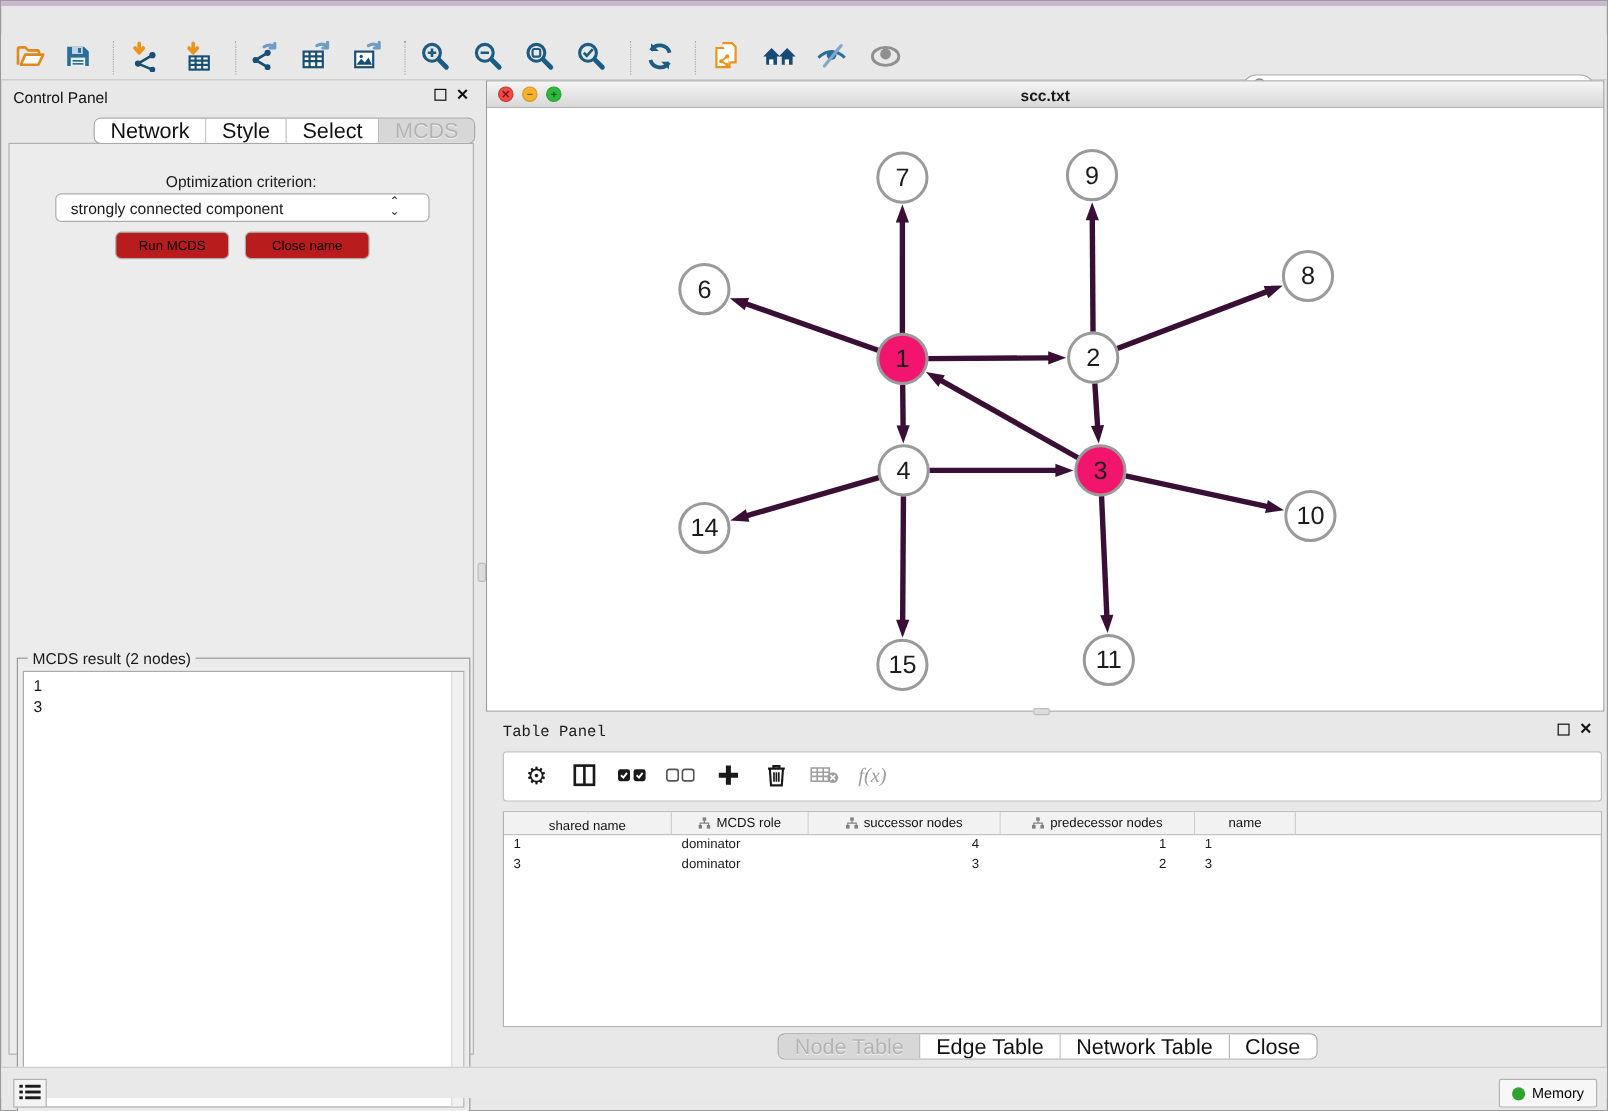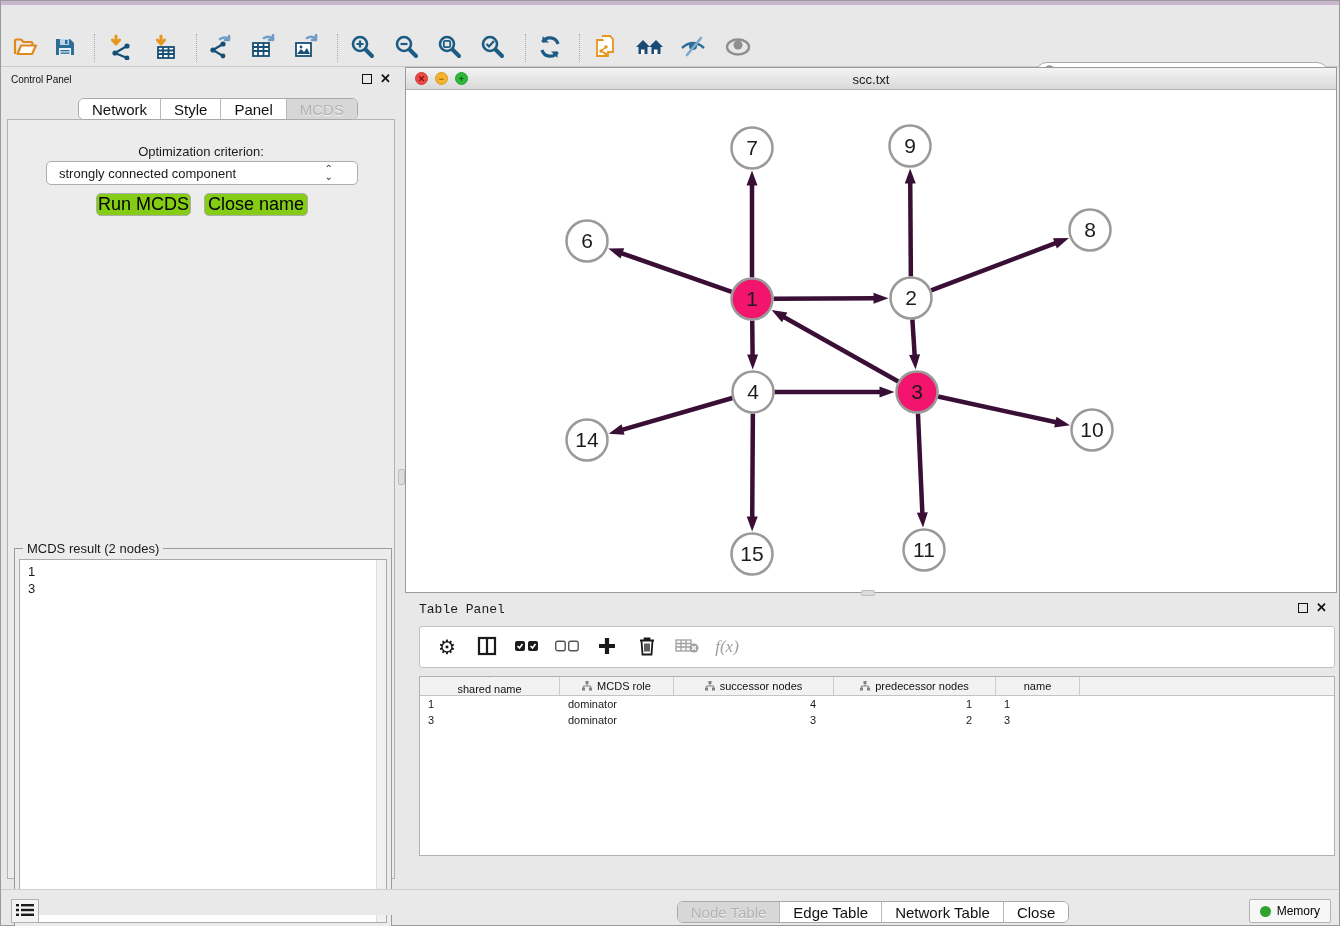--- a/index.html
+++ b/index.html
@@ -21,43 +21,43 @@
   .tbtn { position:absolute; top:3px; width:36px; height:32px; border:none; background:transparent;
     display:flex; align-items:center; justify-content:center; cursor:default; }
   .tsep { position:absolute; top:5px; width:0; height:28px; border-left:1px dotted #a9a9a9; }
   .searchbox { position:absolute; right:10px; top:33px; width:294px; height:24px; background:#fff;
     border:1px solid #ada7b2; border-radius:13px; display:flex; align-items:center; padding-left:7px; }
   .searchbox input { border:none; outline:none; flex:1; font-size:12px; background:transparent; }
 
   
   .cpanel { position:absolute; left:0; top:66px; width:400px; height:818px; }
   .cpanel-head { position:absolute; left:0; top:0; width:100%; height:28px; }
-  .cpanel-title { position:absolute; left:10px; top:7px; font-size:10px; color:#111; }
+  .cpanel-title { position:absolute; left:10px; top:7px; font-size:13px; color:#111; }
   .wbtns { position:absolute; right:10px; top:7px; display:flex; gap:8px; align-items:center; }
   .float-ico { width:10px; height:10px; border:1.5px solid #111; display:inline-block; }
   .close-ico { font-size:13px; font-weight:bold; color:#111; line-height:10px; }
 
   .tabgroup { position:absolute; display:flex; height:22px; border:1px solid #a9a9a9;
     border-radius:6px; overflow:hidden; background:#fff; z-index:3; }
   .cpanel .tabgroup { left:77px; top:31px; }
-  .tab { display:flex; align-items:center; justify-content:center; font-size:15px; padding:0 13px;
+  .tab { display:flex; align-items:center; justify-content:center; font-size:18px; padding:0 13px;
     border-right:1px solid #b9b9b9; background:#fff; color:#111; white-space:nowrap; }
   .tab:last-child { border-right:none; }
   .tab.sel { background:#d7d7d7; color:#b3b3b3; text-shadow:0 1px 0 #f2f2f2; }
 
   .cpanel-body { position:absolute; left:6px; top:52px; width:388px; height:760px;
     background:#ececec; border:1px solid #b2b2b2; }
   .opt-label { position:absolute; left:0; top:24px; width:100%; text-align:center; font-size:13px; }
   .dropdown { position:absolute; left:38px; top:41px; width:312px; height:24px; background:#fff;
     border:1px solid #adadad; border-radius:5px; font-size:13px; display:flex; align-items:center;
     padding:0 24px 0 12px; }
   .dropdown .dd-label { flex:1; }
   .stepper { font-size:10px; color:#333; line-height:8px; letter-spacing:0; text-align:center; }
-  .cbtn { position:absolute; height:23px; background:#84cc16; border:1px solid #adadad; border-radius:5px;
-    font-size:18px; font-family:"Liberation Sans",sans-serif; text-align:center; }
+  .cbtn { position:absolute; height:23px; background:#b91c1c; border:1px solid #adadad; border-radius:5px;
+    font-size:11px; font-family:"Liberation Sans",sans-serif; text-align:center; }
   .run-btn { left:88px; top:73px; width:95px; }
   .close-btn { left:196px; top:73px; width:104px; }
 
   .result-group { position:absolute; left:6px; top:428px; width:378px; height:380px;
     border:1px solid #9a9a9a; background:#ececec; }
   .result-legend { position:absolute; left:8px; top:-8px; background:#ececec; padding:0 4px;
     font-size:13px; }
   .result-area { position:absolute; left:4px; top:10px; right:4px; bottom:4px; background:#fff;
     border:1px solid #aaa; font-size:13px; line-height:17px; padding:3px 0 0 8px; }
   .result-scroll { position:absolute; right:0; top:0; width:10px; height:100%; background:#f1f1f1;
@@ -72,21 +72,21 @@
   
   .netwin { position:absolute; left:404px; top:66px; width:932px; height:526px;
     border:1px solid #9a9a9a; background:#fff; }
   .netwin-titlebar { position:absolute; left:0; top:0; width:100%; height:22px;
     background:linear-gradient(#f4f4f4,#d9d9d9); border-bottom:1px solid #b3b3b3; }
   .light { position:absolute; top:4px; width:13px; height:13px; border-radius:50%;
     font-size:9px; font-weight:bold; text-align:center; line-height:13px; }
   .light.red   { left:9px;  background:#ef4a45; border:1px solid #ca3a36; color:#7c120f; }
   .light.yellow{ left:29px; background:#f6b42e; border:1px solid #d59a22; color:#8a5d05; }
   .light.green { left:49px; background:#2fb93c; border:1px solid #28a132; color:#0c5c14; }
-  .netwin-title { position:absolute; top:4px; left:0; width:100%; text-align:center; font-size:13px; color:#1a1a1a; }
+  .netwin-title { position:absolute; top:4px; left:0; width:100%; text-align:center; font-size:13px; color:#1a1a1a;font-weight:bold; }
   .net-canvas { position:absolute; left:0; top:22px; width:930px; height:502px; background:#fff; }
 
   
   .tpanel { position:absolute; left:404px; top:596px; width:936px; height:292px; }
   .tpanel-title { position:absolute; left:14px; top:5px; font-size:13px;font-family:Liberation Mono, monospace; }
   .tpanel .wbtns { right:14px; top:6px; }
   .ttoolbar { position:absolute; left:14px; top:29px; width:916px; height:42px; background:#fff;
     border:1px solid #c2c2c2; border-radius:3px; display:flex; align-items:center; gap:14px;
     padding-left:14px; }
   .ttool { width:26px; height:26px; display:flex; align-items:center; justify-content:center;
@@ -98,21 +98,21 @@
     border:1px solid #b2b2b2; }
   .thead { display:flex; height:19px; background:#f2f2f2; border-bottom:1px solid #c4c4c4; }
   .th { display:flex; align-items:center; justify-content:center; gap:5px; font-size:11px;
     border-right:1px solid #cdcdcd; background:#f2f2f2; color:#111; }
   .th:last-child { border-right:1px solid #cdcdcd; }
   .trow { display:flex; height:16px; font-size:11px; align-items:center; }
   .td { padding:0 8px; white-space:nowrap; }
   .td.num { text-align:right; }
   .c0{width:140px;flex-direction:column;} .c1{width:114px;} .c2{width:160px;} .c3{width:162px;} .c4{width:84px;}
 
-  .btabs-wrap { position:absolute; left:0; top:264px; width:100%; display:flex; justify-content:center;margin-top:40px; }
+  .btabs-wrap { position:absolute; left:0; top:264px; width:100%; display:flex; justify-content:center; }
   .btabs-wrap .tabgroup { position:relative; }
 
   
   .statusbar { position:absolute; left:0; top:888px; width:100%; height:26px; background:#e9e9e9;
     border-top:1px solid #cfcfcf; }
   .list-btn { position:absolute; left:10px; top:9px; width:28px; height:24px; background:#f3f3f3;
     border:1px solid #b2b2b2; display:flex; align-items:center; justify-content:center; }
   .memory-btn { position:absolute; right:8px; top:9px; height:24px; background:#f7f7f7;
     border:1px solid #b2b2b2; border-radius:2px; display:flex; align-items:center; gap:6px;
     padding:0 10px; font-size:12px; }
@@ -272,21 +272,21 @@
     <div class="cpanel-head">
       <span class="cpanel-title">Control Panel</span>
       <span class="wbtns">
         <span class="float-ico"></span>
         <span class="close-ico">✕</span>
       </span>
     </div>
     <div class="tabgroup">
       <span class="tab">Network</span>
       <span class="tab">Style</span>
-      <span class="tab">Panel</span>
+      <span class="tab">Select</span>
       <span class="tab sel">MCDS</span>
     </div>
     <div class="cpanel-body">
       <div class="opt-label">Optimization criterion:</div>
       <div class="dropdown">
         <span class="dd-label">strongly connected component</span>
         <span class="stepper">⌃<br>⌄</span>
       </div>
       <button class="cbtn run-btn">Run MCDS</button>
       <button class="cbtn close-btn">Close name</button>

